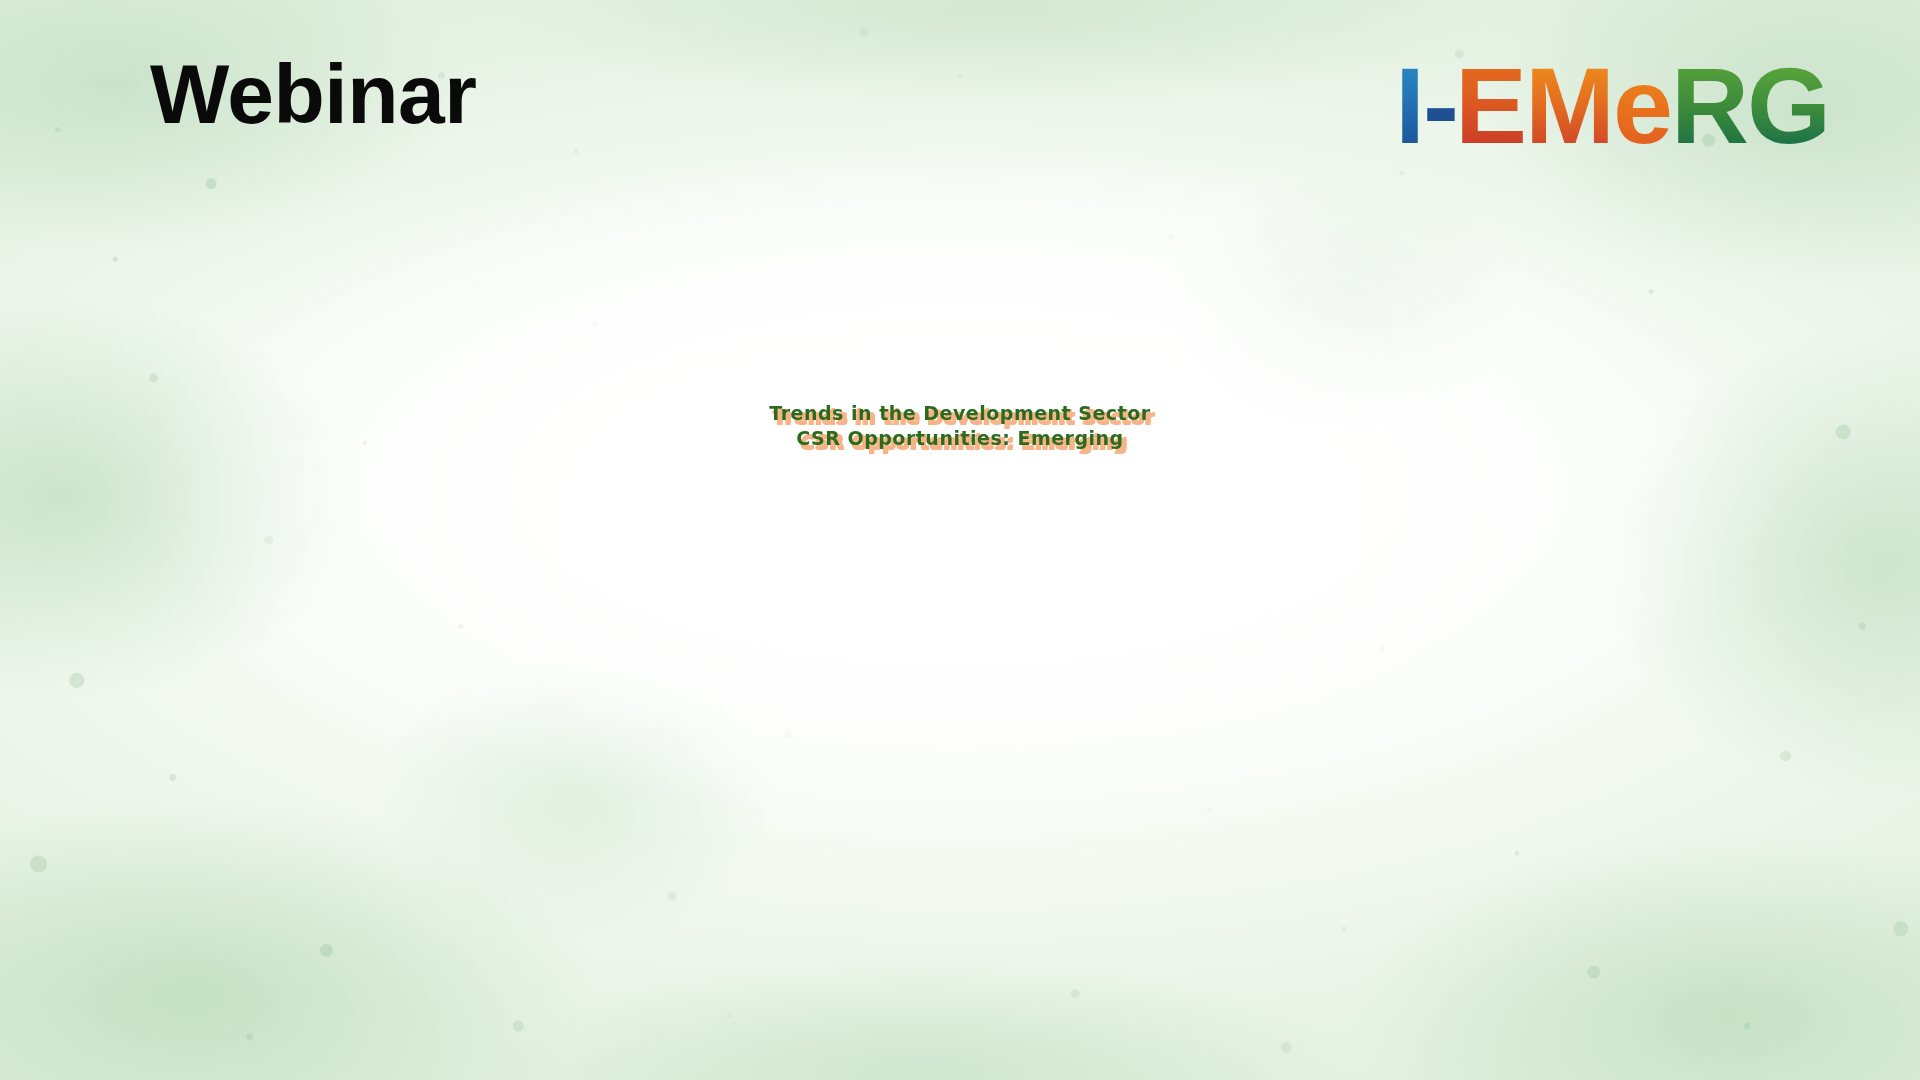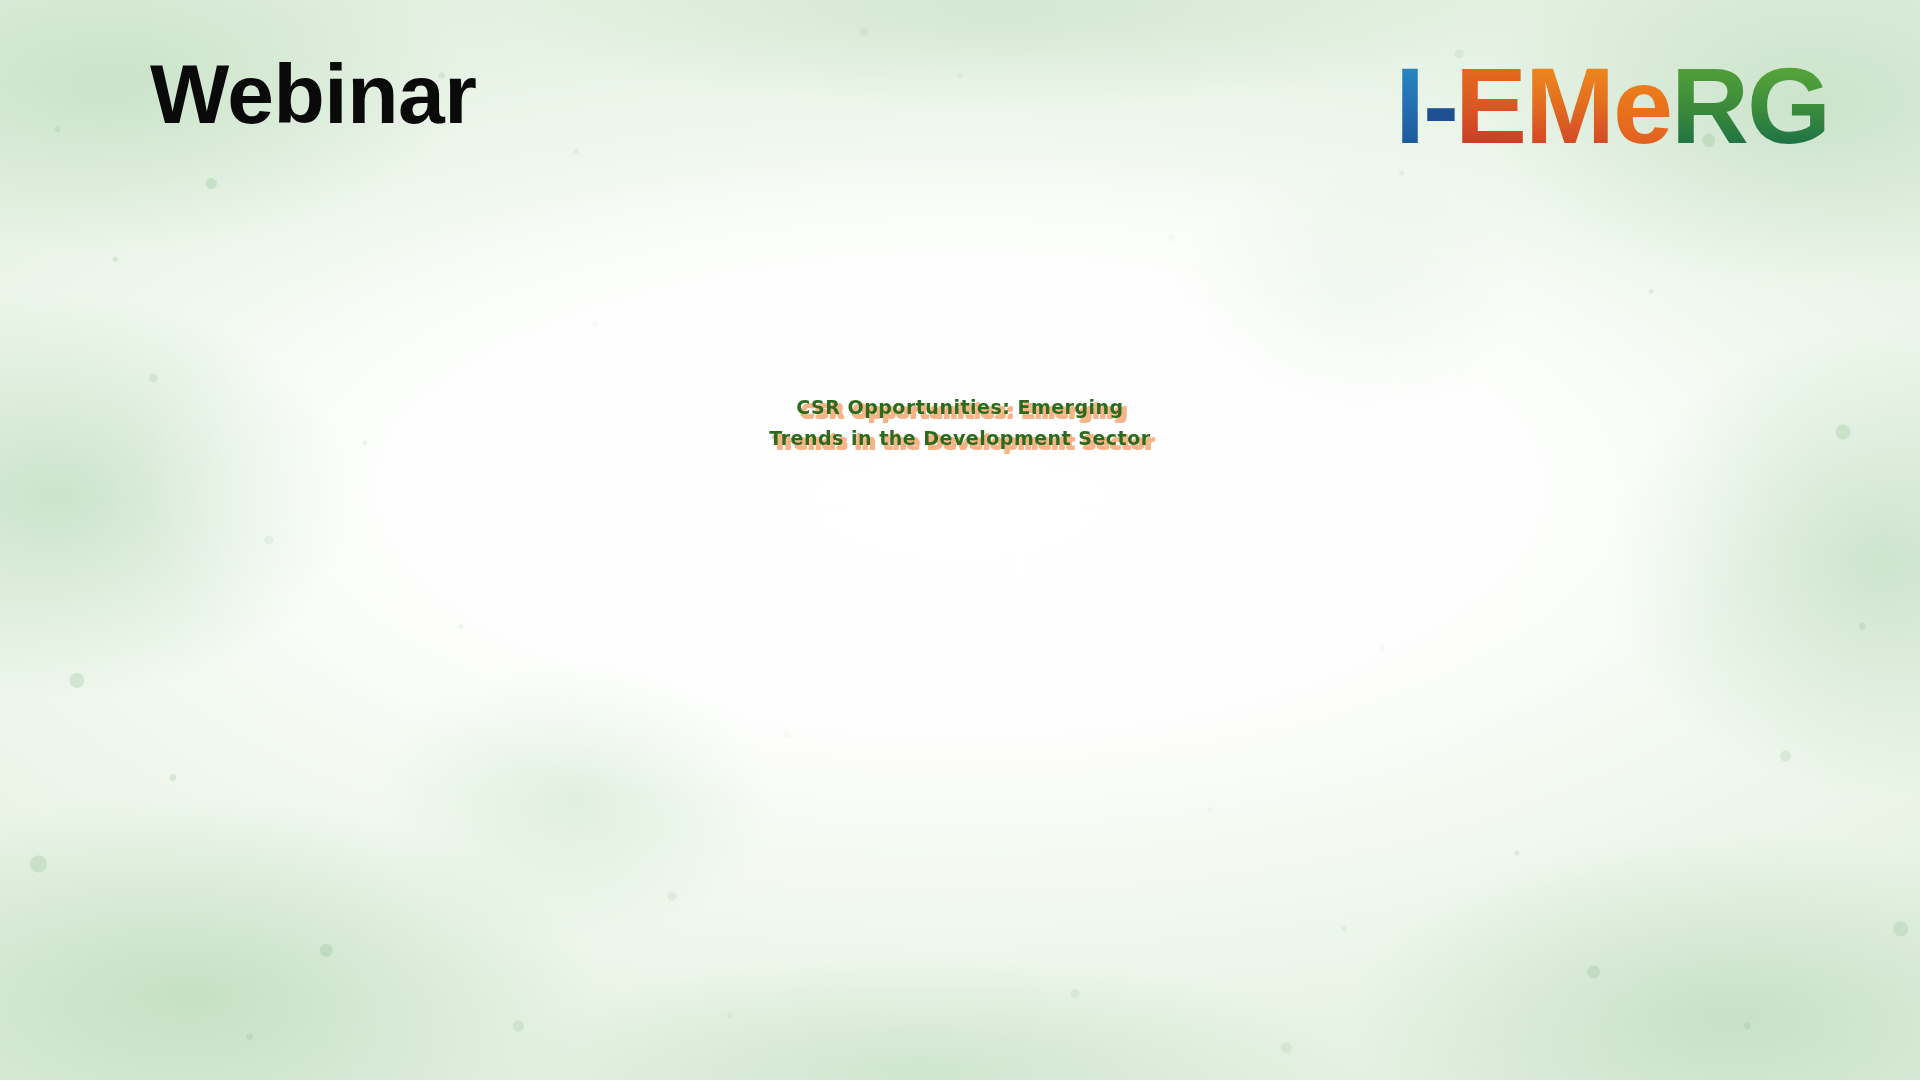--- a/index.html
+++ b/index.html
@@ -195,17 +195,17 @@
       <span class="logo-glyph g-e1">E</span>
       <span class="logo-glyph g-m">M</span>
       <span class="logo-glyph g-e2">e</span>
       <span class="logo-glyph g-r">R</span>
       <span class="logo-glyph g-g">G</span>
     </div>
 
   </div>
 
   <div id="title-block">
+    <div id="title-line-2" class="title-line" style="font-size: 19px;">Trends in the Development Sector</div>
     <div id="title-line-1" class="title-line" style="font-size: 19px;">CSR Opportunities: Emerging</div>
-    <div id="title-line-2" class="title-line" style="font-size: 19px;">Trends in the Development Sector</div>
   </div>
 
 </div>
 
 </body></html>

